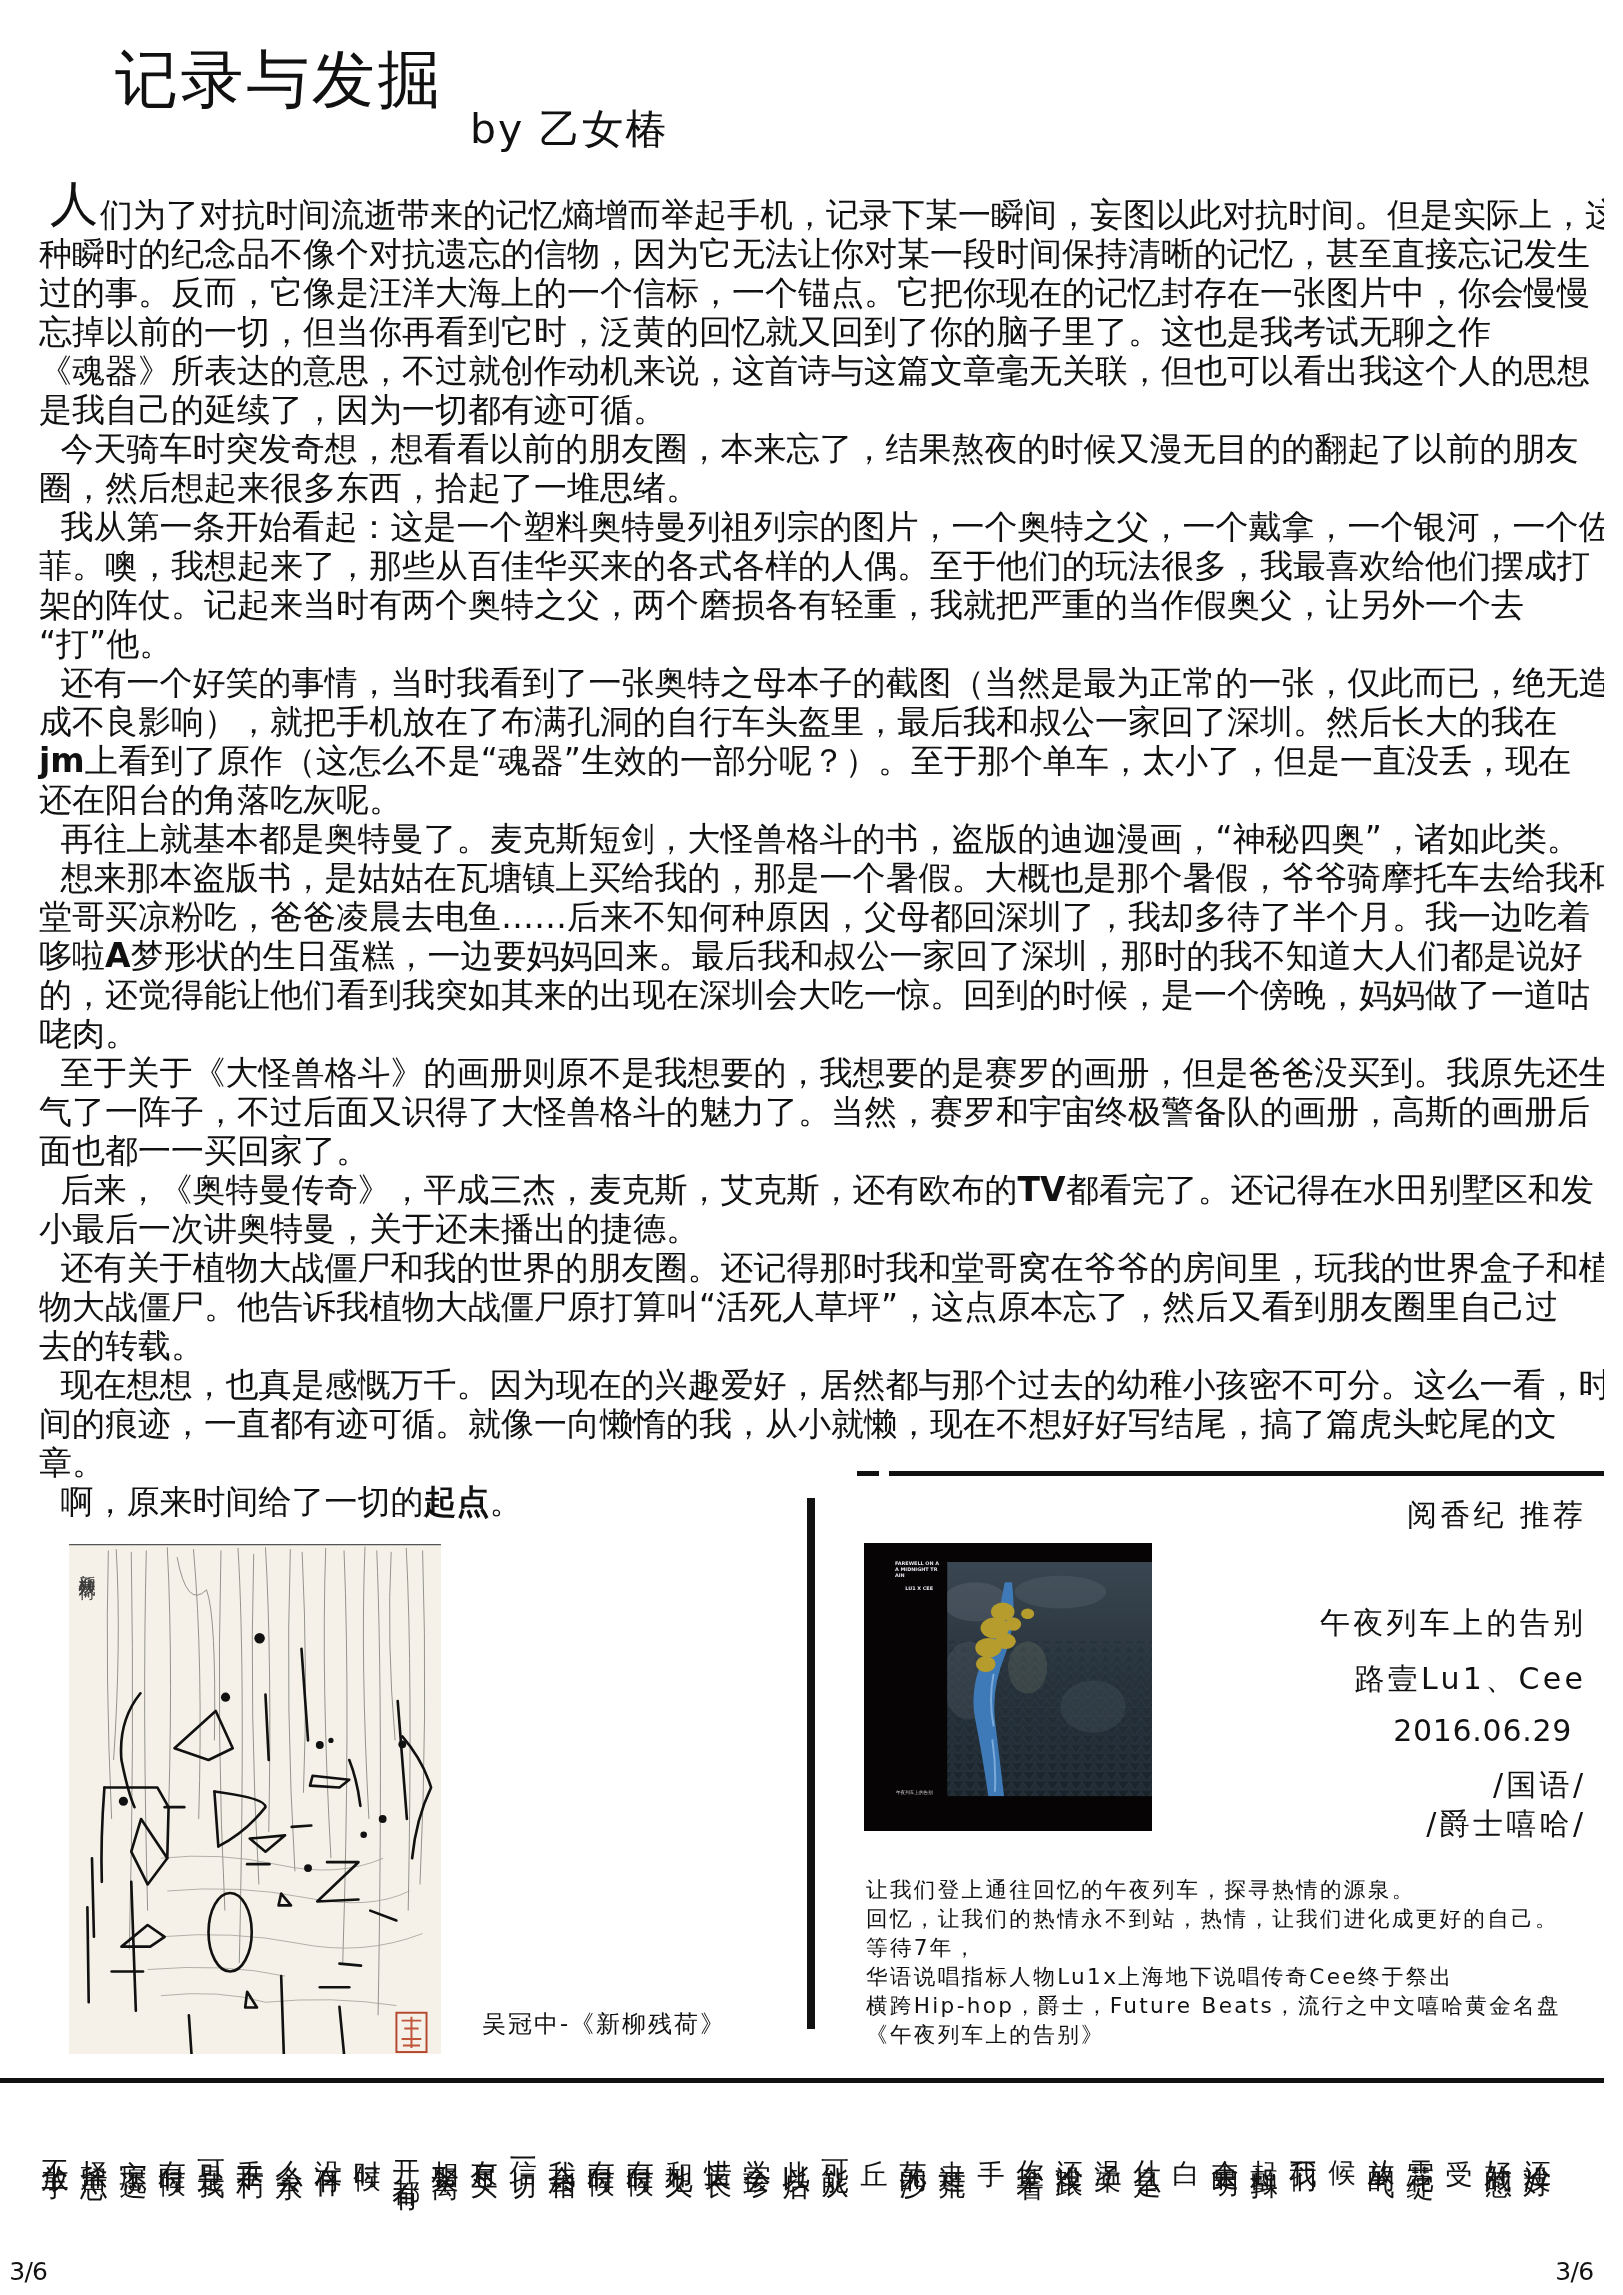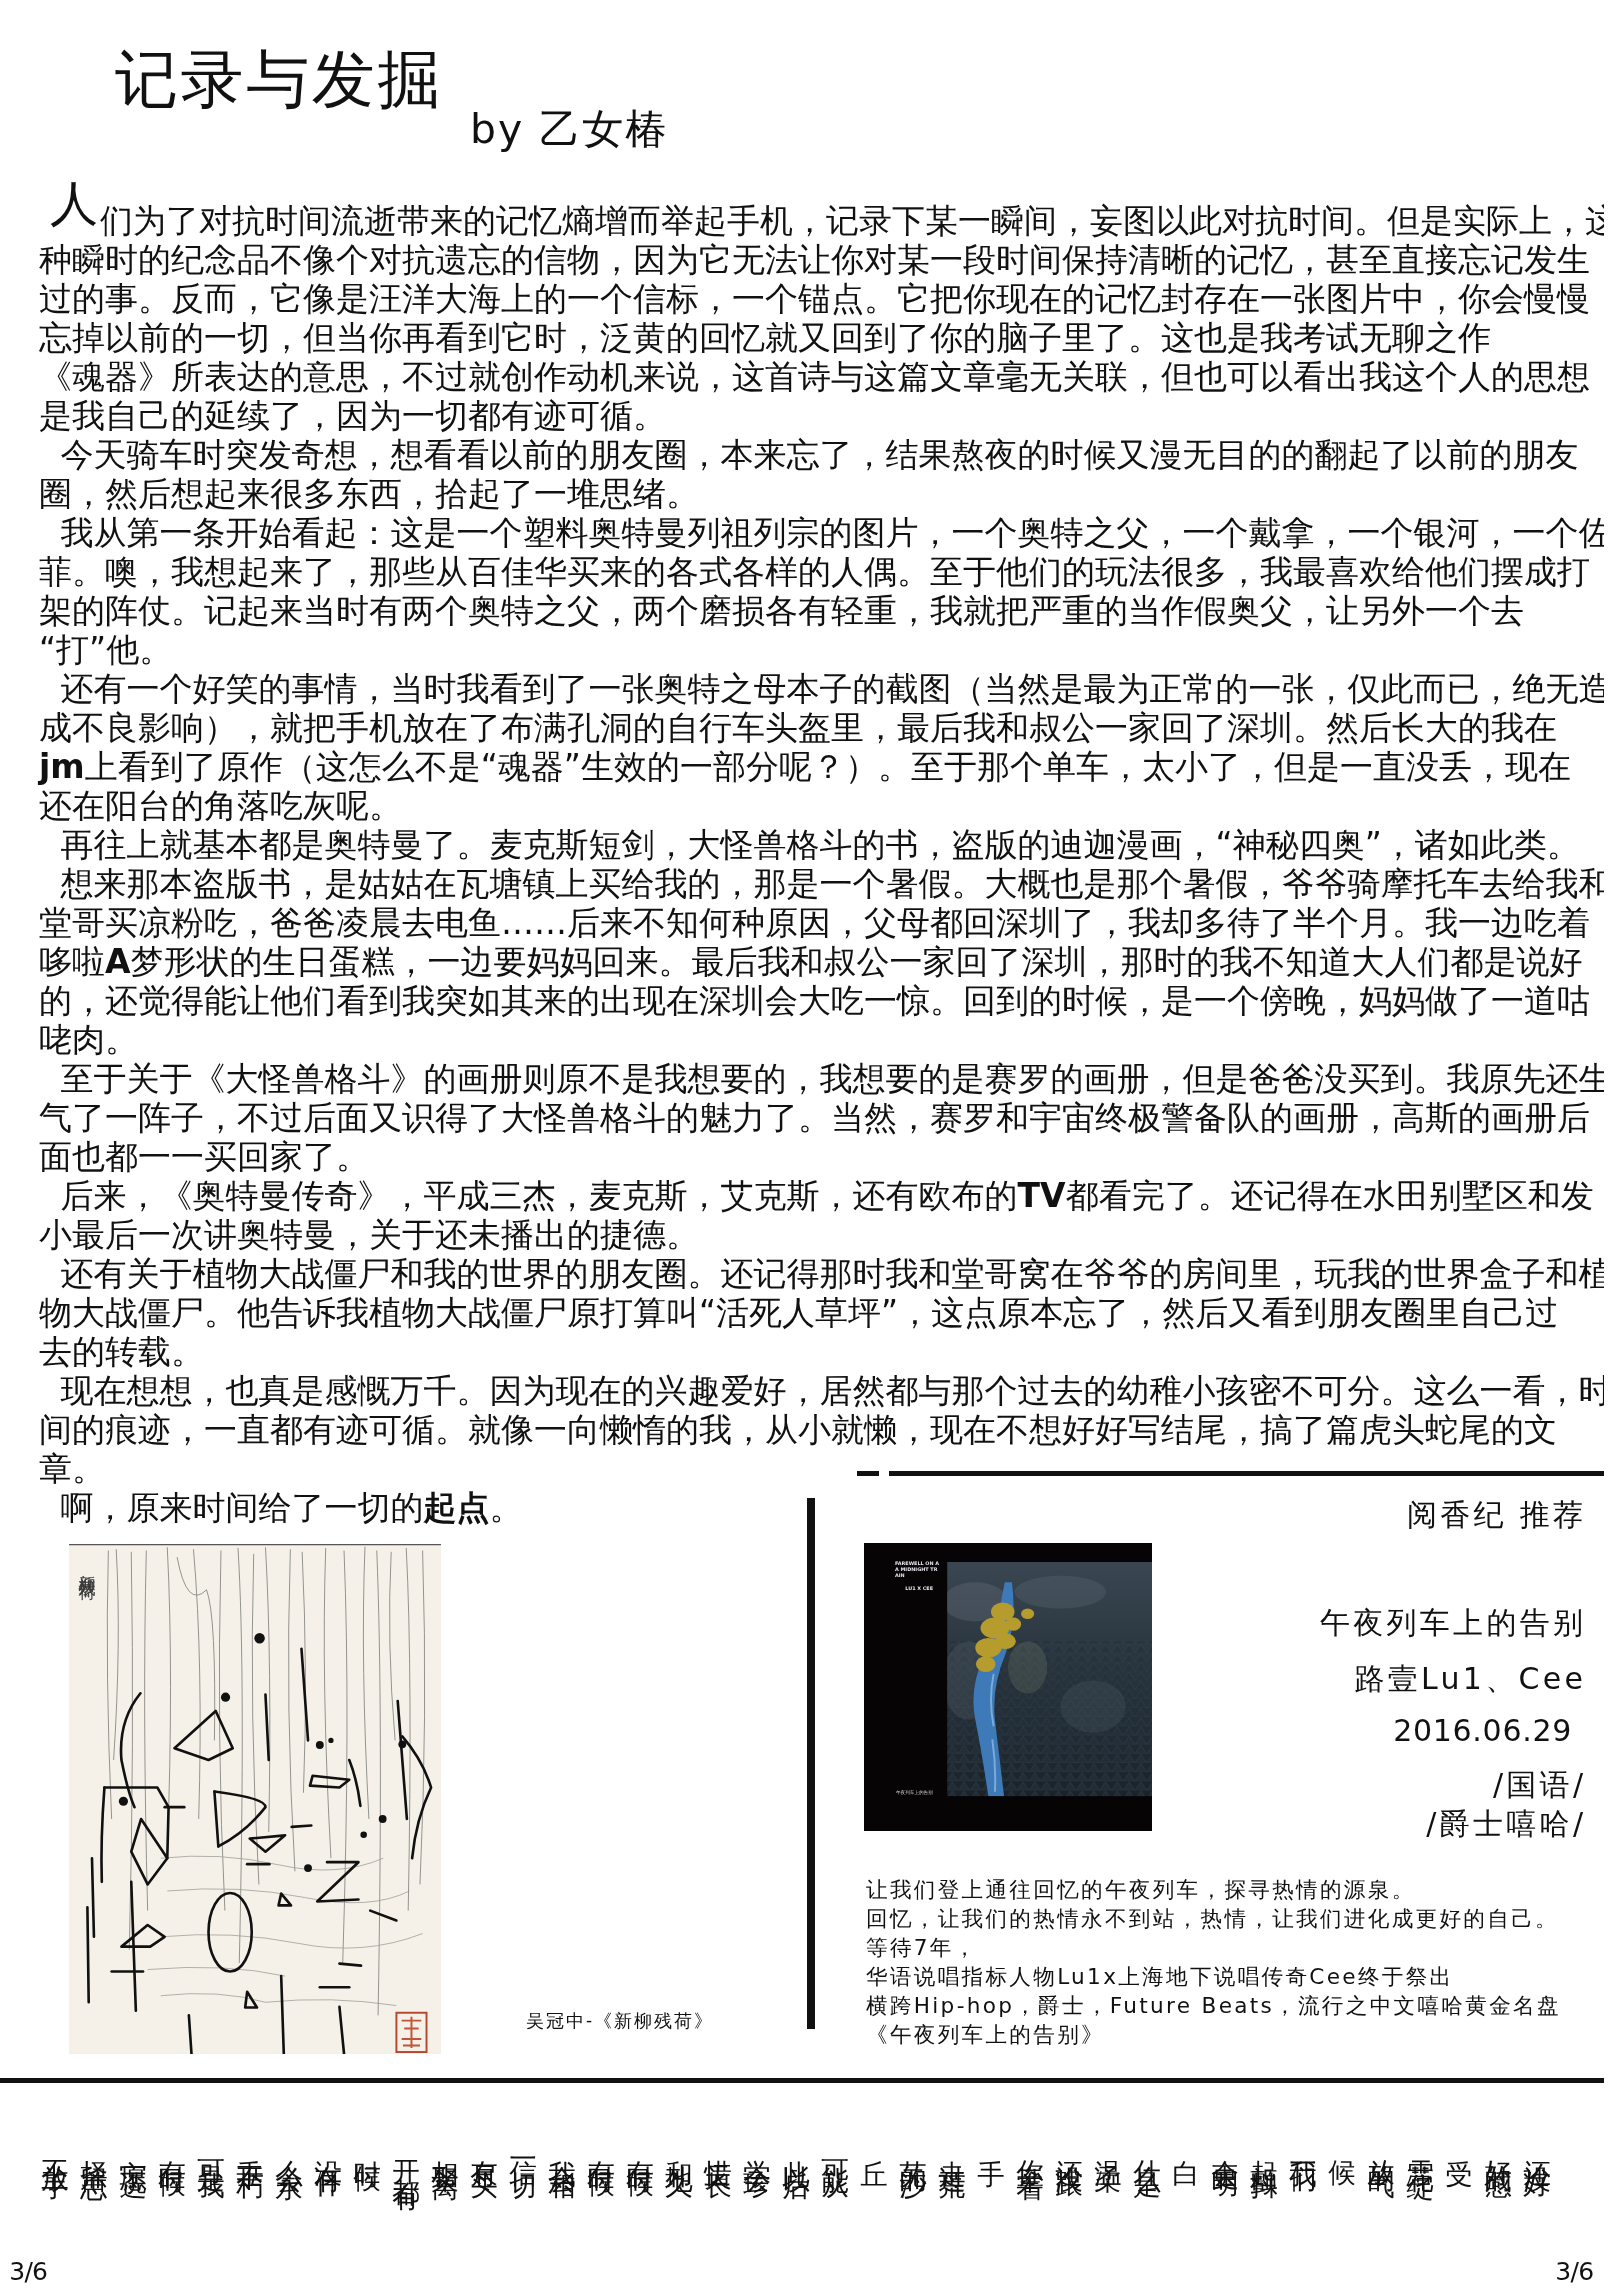--- a/index.html
+++ b/index.html
@@ -15,38 +15,38 @@
   .byline {
     position: absolute; left: 470px; top: 109px; font-size: 41px; line-height: 1;
     letter-spacing: 2px; white-space: nowrap;
   }
   .article {
     position: absolute; left: 39px; top: 195px; width: 1584px;
     font-size: 33px; line-height: 39px;
   }
   .ln { height: 39px; white-space: nowrap; }
   .ind { padding-left: 21.6px; }
-  .first { padding-left: 61px; margin-top: 6px; }
+  .first { padding-left: 61px; }
   .drop {
     position: absolute; left: 11px; top: -15.7px; font-size: 48px; line-height: 1;
   }
   .b { font-weight: bold; }
 
   .rule { position: absolute; background: #111111; }
 
   .painting { position: absolute; left: 69px; top: 1544px; width: 372px; height: 510px; }
   .painting svg { position: absolute; left: 0; top: 0; }
   .inscription {
     position: absolute; left: 7.9px; top: 17px; writing-mode: vertical-rl;
     text-orientation: upright; font-family: "DejaVu Serif", serif; font-size: 17px;
     letter-spacing: 2.6px; color: #3a3a3a; line-height: 19.6px;
   }
   .caption {
     position: absolute; left: 482px; top: 2012px; font-family: "DejaVu Serif", serif;
-    font-size: 18px; line-height: 1; letter-spacing: 2px; white-space: nowrap; margin-left: 44px;
+    font-size: 24px; line-height: 1; letter-spacing: 2px; white-space: nowrap;
   }
 
   .rec-text {
     position: absolute; right: 17.7px; font-size: 30px; line-height: 26px;
     letter-spacing: 3.3px; white-space: nowrap; text-align: right;
   }
   .rec-date { letter-spacing: 0.7px; right: 32px; }
 
   .cover { position: absolute; left: 864px; top: 1543px; width: 288px; height: 288px; }
   .cover svg { position: absolute; left: 0; top: 0; }

